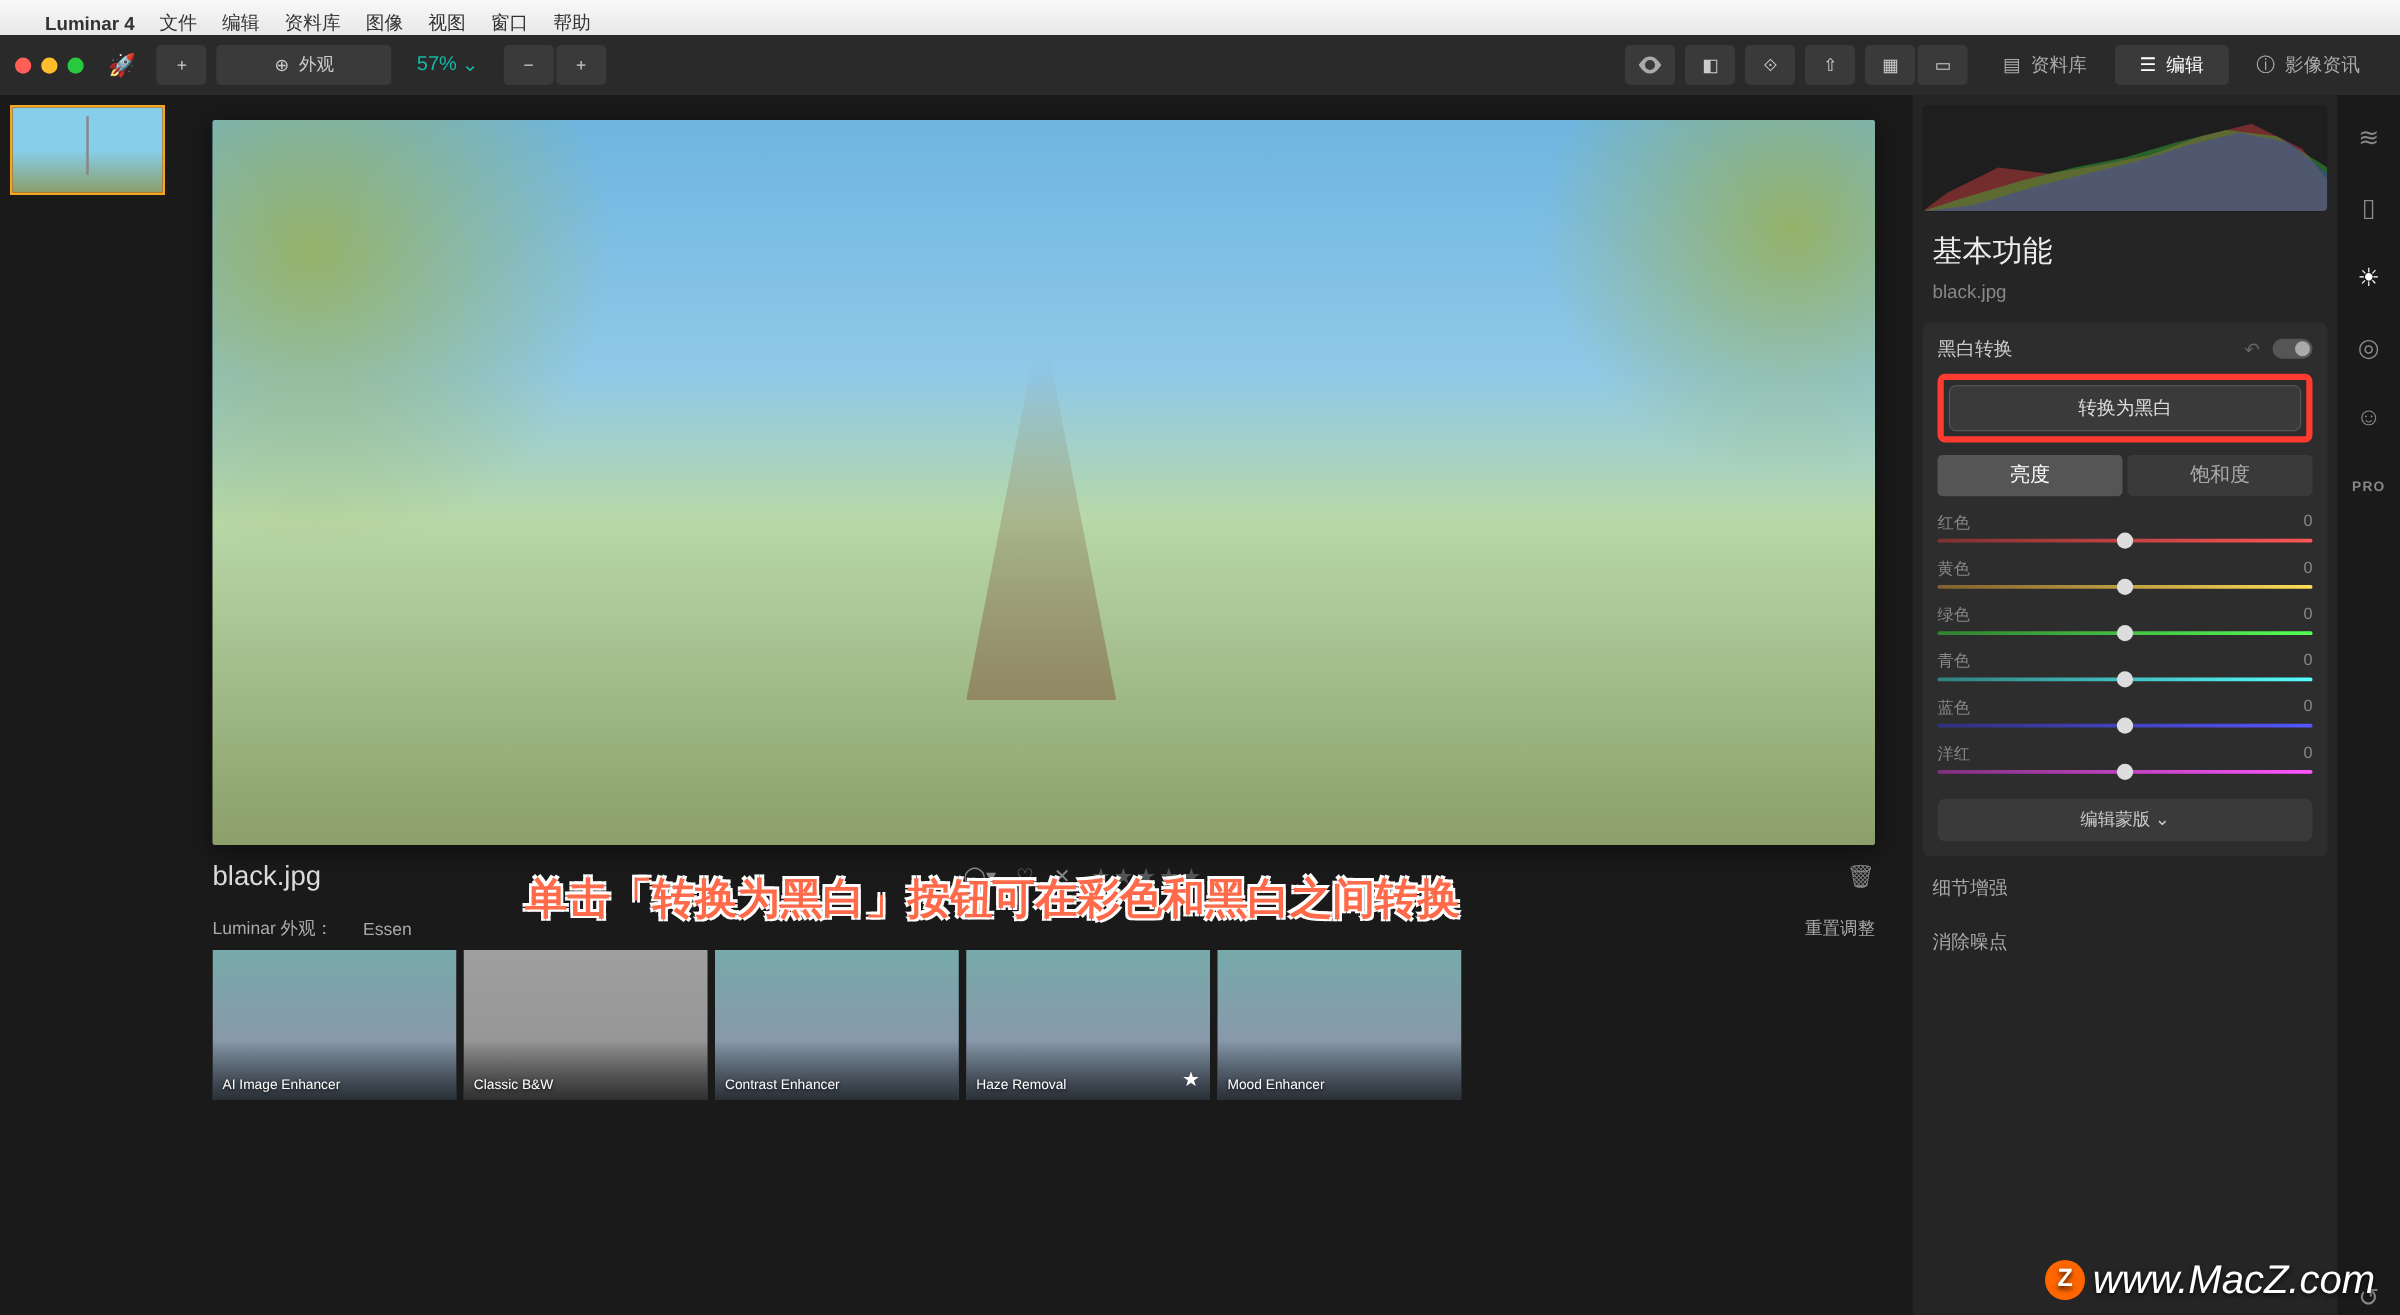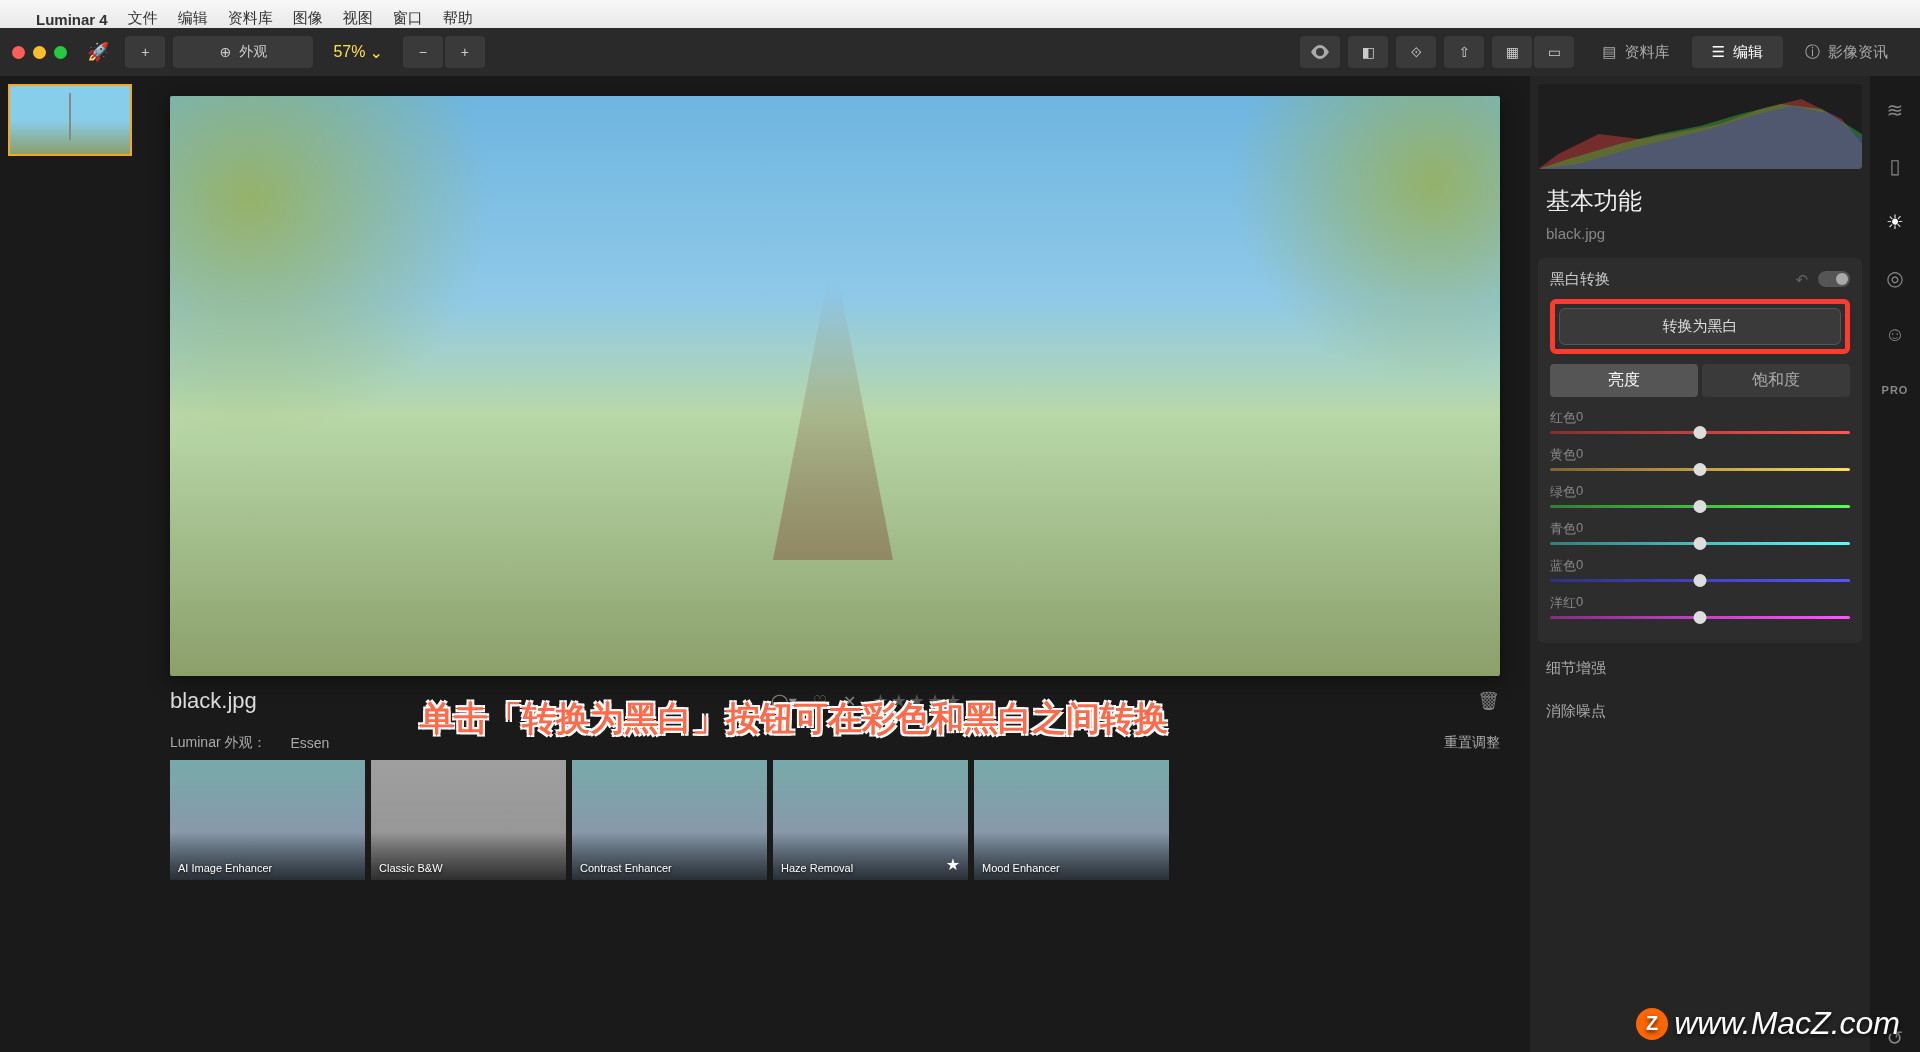--- a/index.html
+++ b/index.html
@@ -15,21 +15,21 @@
     .traffic-lights .dot { width: 13px; height: 13px; border-radius: 50%; }
     .dot.red { background: #ff5f56; }
     .dot.yellow { background: #ffbd2e; }
     .dot.green { background: #27c93f; }
     .rocket-icon { font-size: 18px; margin-right: 8px; }
     
     .toolbar-btn { background: #3a3a3a; border: none; color: #ccc; height: 32px; min-width: 40px; border-radius: 4px; display: flex; align-items: center; justify-content: center; cursor: pointer; font-size: 14px; padding: 0 10px; }
     .toolbar-btn.wide { min-width: 140px; gap: 8px; }
     .toolbar-group { display: flex; gap: 2px; }
     .toolbar-spacer { flex: 1; }
-    .zoom-display { color: #fde047; padding: 0 12px; display: flex; align-items: center; gap: 4px; }
+    .zoom-display { color: #14b8a6; padding: 0 12px; display: flex; align-items: center; gap: 4px; }
     
     .top-tabs { display: flex; margin-left: auto; gap: 2px; }
     .top-tab { background: #2a2a2a; color: #aaa; padding: 8px 20px; display: flex; align-items: center; gap: 8px; cursor: pointer; font-size: 15px; height: 32px; border-radius: 4px; }
     .top-tab.active { background: #3a3a3a; color: #fff; }
     
     .main-area { display: flex; height: calc(100% - 76px); }
     .filmstrip-left { width: 140px; background: #1a1a1a; padding: 8px; }
     .thumb-selected { width: 124px; height: 72px; border: 2px solid #f5a623; background: linear-gradient(to bottom, #87CEEB 0%, #87CEEB 50%, #8b9f6a 100%); position: relative; }
     .thumb-selected::after { content: ''; position: absolute; left: 50%; top: 10%; width: 2px; height: 70%; background: #888; transform: translateX(-50%); }
     
@@ -70,21 +70,21 @@
     .toggle-pill::after { content: ''; position: absolute; right: 2px; top: 2px; width: 12px; height: 12px; background: #aaa; border-radius: 50%; }
     
     .highlight-box { border: 5px solid #ff3b30; border-radius: 6px; padding: 4px; margin: 4px 0 10px; }
     .convert-btn { width: 100%; background: #3a3a3a; border: 1px solid #555; color: #ddd; padding: 8px; border-radius: 6px; text-align: center; cursor: pointer; font-size: 15px; }
     
     .tab-pair { display: flex; gap: 4px; margin-bottom: 12px; }
     .tab-pair button { flex: 1; background: #3a3a3a; border: none; color: #aaa; padding: 6px; border-radius: 4px; cursor: pointer; font-size: 16px; }
     .tab-pair button.active { background: #555; color: #fff; }
     
     .slider-row { margin-bottom: 12px; }
-    .slider-labels { display: flex; font-size: 13px; color: #888; margin-bottom: 4px; }
+    .slider-labels { display: flex; justify-content: space-between; font-size: 13px; color: #888; margin-bottom: 4px; }
     .slider-track { height: 3px; border-radius: 2px; position: relative; cursor: pointer; }
     .slider-thumb { position: absolute; top: -5px; left: 50%; width: 13px; height: 13px; background: #ddd; border-radius: 50%; transform: translateX(-50%); }
     .track-red { background: linear-gradient(to right, #803030, #ff5555); }
     .track-yellow { background: linear-gradient(to right, #806030, #ffdd55); }
     .track-green { background: linear-gradient(to right, #308030, #55ff55); }
     .track-cyan { background: linear-gradient(to right, #308080, #55ffff); }
     .track-blue { background: linear-gradient(to right, #303080, #5555ff); }
     .track-magenta { background: linear-gradient(to right, #803080, #ff55ff); }
     
     .edit-mask-btn { width: 100%; background: #3a3a3a; border: none; color: #ccc; padding: 8px; border-radius: 6px; cursor: pointer; font-size: 14px; margin-top: 8px; }
@@ -286,20 +286,23 @@
           <div class="slider-row">
     <div class="slider-labels">
       <span>洋红</span>
       <span>0</span>
     </div>
     <div class="slider-track track-magenta">
       <div class="slider-thumb"></div>
     </div>
           </div>
         </div>
+      <button class="edit-mask-btn">
+        <span>编辑蒙版</span> ⌄
+      </button>
     </div>
 
     <div class="section-link">细节增强</div>
     <div class="section-link">消除噪点</div>
   </div>
 
   <div class="tool-rail">
     <div class="rail-icon">≋</div>
     <div class="rail-icon">▯</div>
     <div class="rail-icon active">☀</div>

